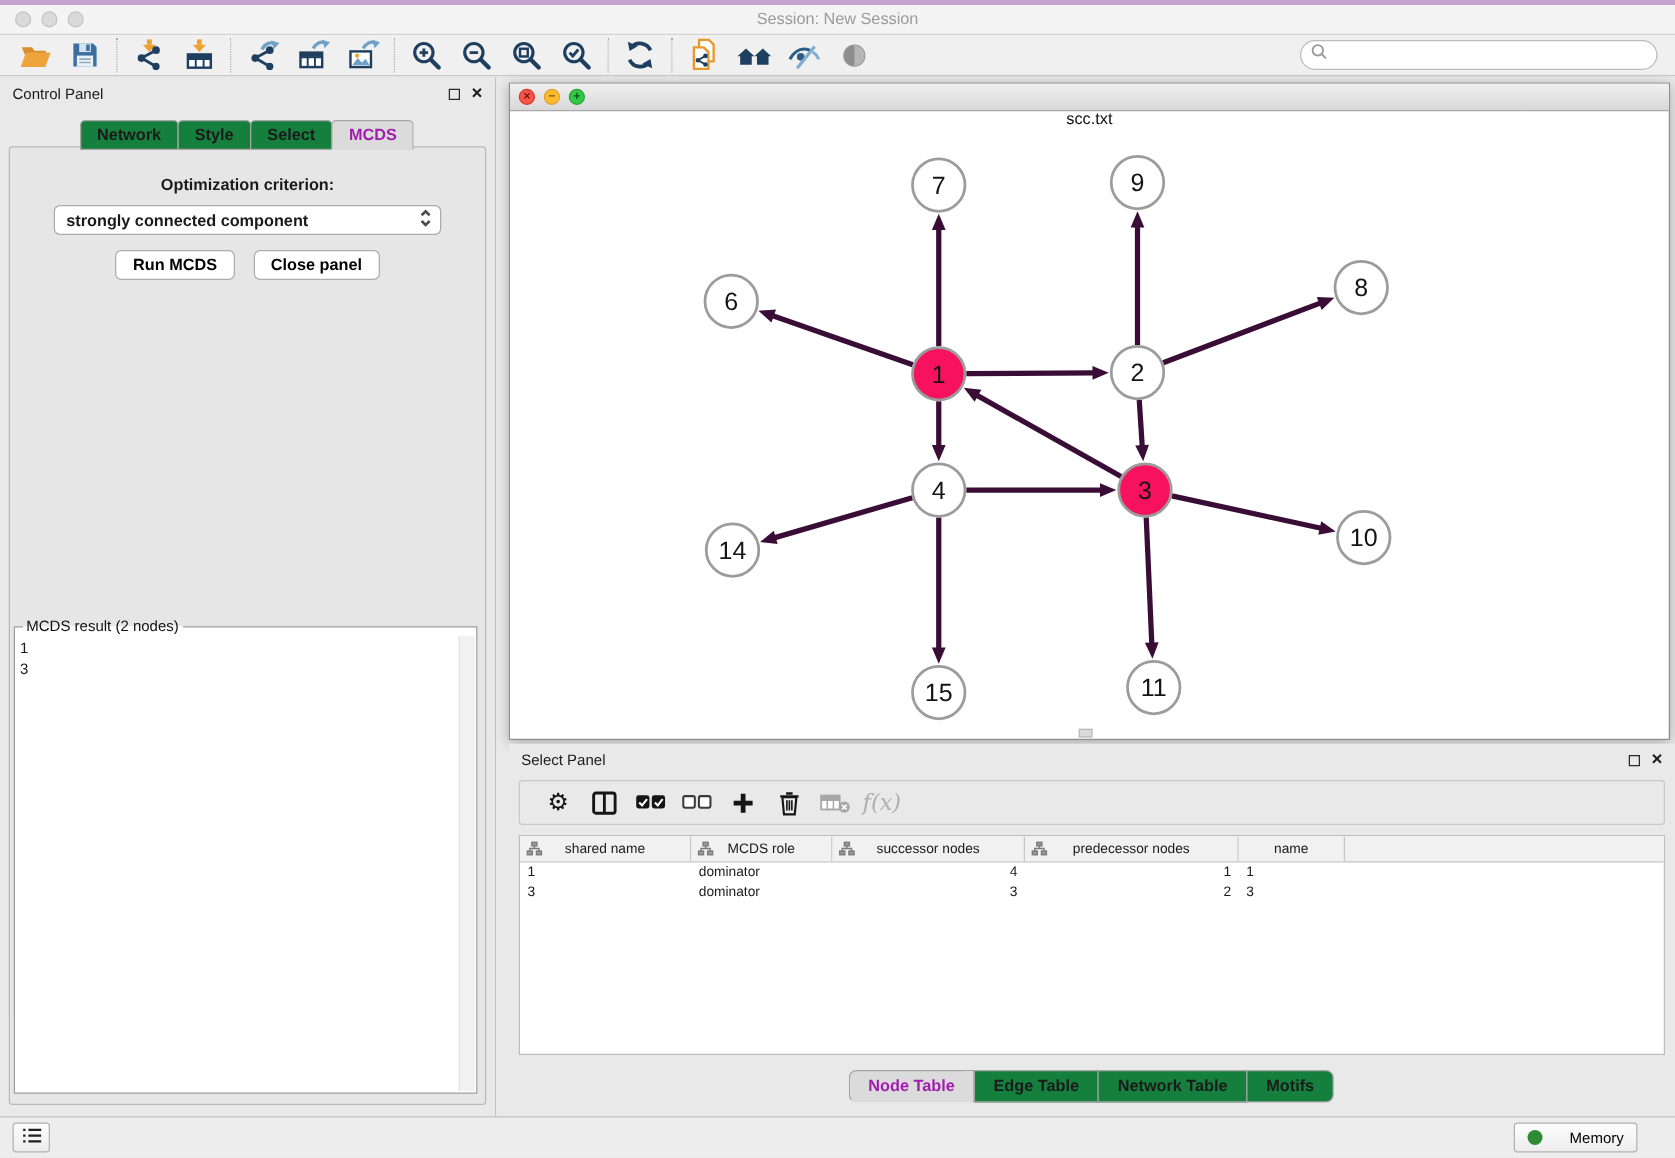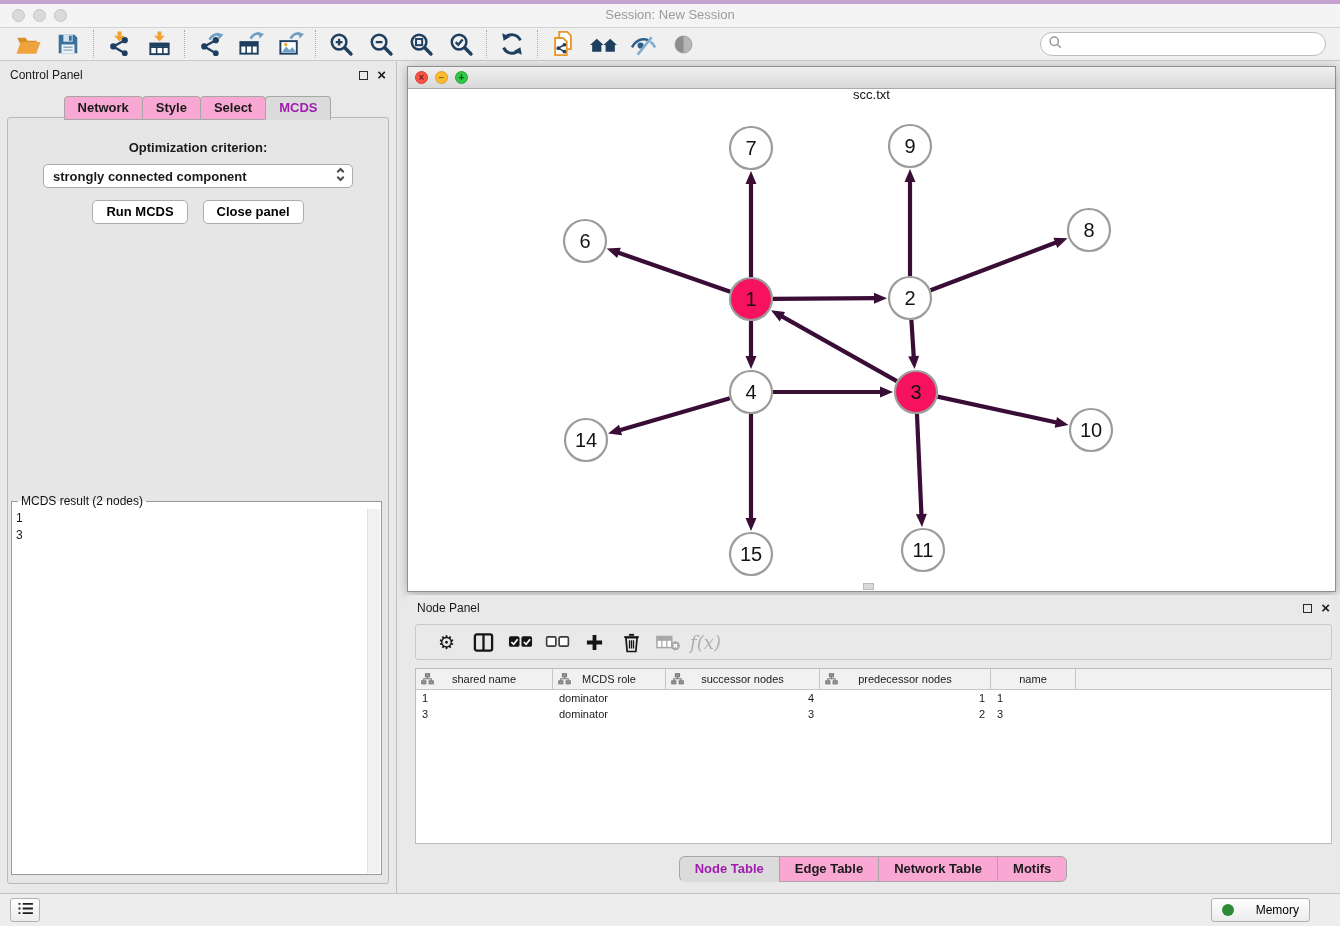--- a/index.html
+++ b/index.html
@@ -28,21 +28,21 @@
   .split-handle { position:absolute; left:399px; top:403px; width:6px; height:22px; background:#DCDCDC; border:1px solid #BDBDBD; }
 
   
   .panel-header { height:26px; display:flex; align-items:center; padding:12px 10px; font-size:12px; }
   .panel-header .ph-icons { margin-left:auto; display:flex; align-items:center; gap:9px; }
   .float-box { width:9px; height:9px; border:1.5px solid #2A2A2A; display:inline-block; }
   .close-x { font-size:15px; font-weight:bold; color:#1a1a1a; line-height:10px; }
 
   
   .cp-tabs { position:absolute; top:34px; left:0; right:0; display:flex; justify-content:center; z-index:2; }
-  .tab { background:#f9a8d4; border:1px solid #A6A6A6; padding:3px 13px 4px; font-size:13px; font-weight:bold; border-radius:4px 4px 0 0; margin-left:-1px; white-space:nowrap; }
+  .tab { background:#15803d; border:1px solid #A6A6A6; padding:3px 13px 4px; font-size:13px; font-weight:bold; border-radius:4px 4px 0 0; margin-left:-1px; white-space:nowrap; }
   .tab.active { background:#DBDBDB; color:#a21caf; border-bottom-color:#DBDBDB; }
 
   .cp-body { position:absolute; top:55px; left:7px; right:7px; bottom:9px; border:1px solid #B9B9B9; border-radius:3px; background:#E6E6E6; }
   .opt-label { margin-top:22px; text-align:center; font-size:13px; font-weight:bold; }
   .dropdown { margin:9px auto 0; width:310px; height:24px; background:#fff; border:1px solid #ACACAC; border-radius:5px; display:flex; align-items:center; padding:0 6px 0 9px; font-size:13px; font-weight:bold; }
   .dropdown .dd-spin { margin-left:auto; }
   .btn-row { margin-top:12px; display:flex; justify-content:center; gap:15px; }
   .btn { background:#fff; border:1px solid #ACACAC; border-radius:5px; padding:3px 13px 4px; font-size:13px; font-weight:bold; font-family:inherit; }
   .result-box { position:absolute; left:3px; right:6px; top:376px; bottom:8px; border:1px solid #9A9A9A; background:#fff; padding:0; }
   .result-box legend { font-size:12px; margin-left:6px; padding:0 3px; color:#111; }
@@ -416,21 +416,21 @@
             <g>
               <circle cx="515" cy="460" r="21" fill="#FFFFFF" stroke="#9C9C9C" stroke-width="2.2"></circle>
               <text x="515" y="467" text-anchor="middle" font-size="20" fill="#141414" font-family="&quot;Liberation Sans&quot;, sans-serif">11</text>
             </g>
           </svg>
         <div class="resize-grip"></div>
       </div>
 
       <div class="table-panel">
         <div class="panel-header">
-          <span>Node Panel</span>
+          <span>Select Panel</span>
           <span class="ph-icons">
             <span class="float-box"></span>
             <span class="close-x">×</span>
           </span>
         </div>
         <div class="tp-toolbar" id="tp-toolbar">
             <span class="tp-tool">
               <span class="gear-char">⚙</span>
             </span>
             <span class="tp-tool">

